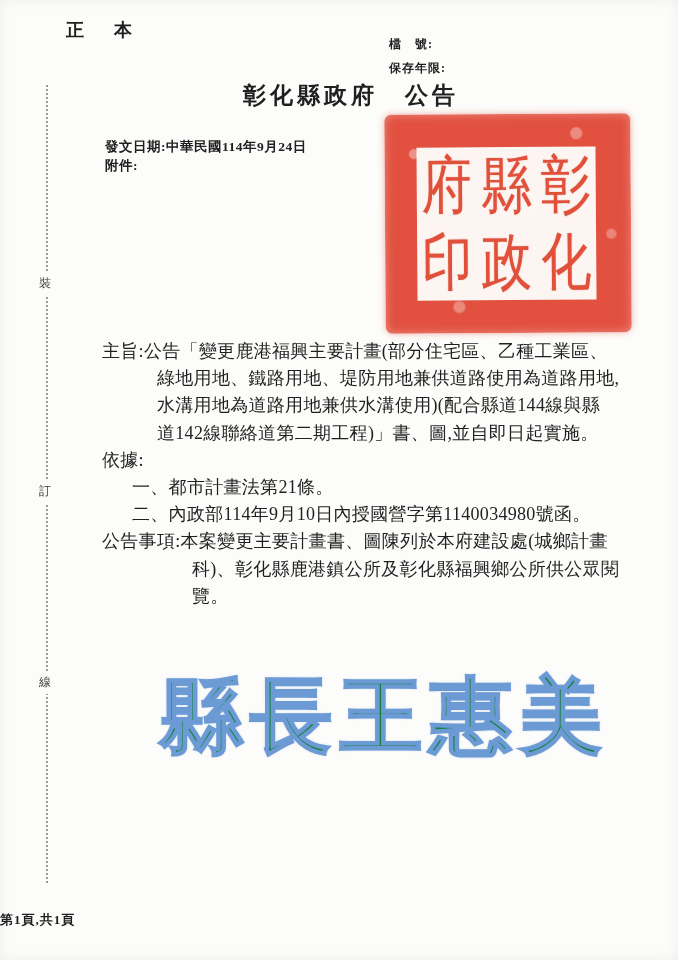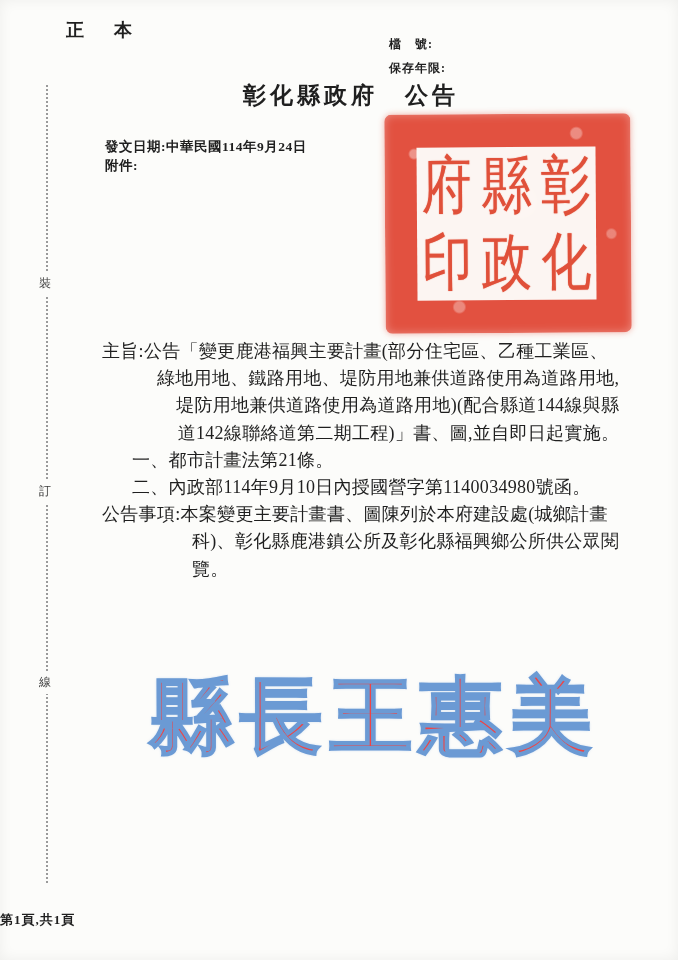--- a/index.html
+++ b/index.html
@@ -73,30 +73,30 @@
   }
 
   
   .doc-body{
     position:absolute;left:70px;top:338px;
     font-size:18px;line-height:27.2px;letter-spacing:.3px;
     font-weight:500;
     margin-left:32px;
   }
   .doc-body div{white-space:nowrap;}
-  .ind-subject{padding-left:55px;text-align:right;}
+  .ind-subject{padding-left:55px;}
   .ind-item{padding-left:30px;}
   .ind-announce{padding-left:90px;}
 
   
   .signature{
-    position:absolute;left:150px;top:664px;
+    position:absolute;left:160px;top:664px;
     font-size:82px;line-height:1.3;letter-spacing:8px;
     font-weight:700;
-    color:#ef4444;
+    color:#15803d;
     -webkit-text-stroke:2px #6b9ad4;
     text-shadow:0 0 3px rgba(122,166,224,.75);
     filter:blur(.3px);
     white-space:nowrap;
   }
 
   
   .binding-line{
     position:absolute;left:46px;top:85px;height:798px;width:0;
     border-left:2px dotted #9a9a9a;
@@ -139,22 +139,23 @@
       <span class="seal-char">縣</span>
       <span class="seal-char">政</span>
       <span class="seal-char">府</span>
       <span class="seal-char">印</span>
     </div>
   </div>
 
   <div class="doc-body">
     <div>主旨:公告「變更鹿港福興主要計畫(部分住宅區、乙種工業區、</div>
     <div class="ind-subject">綠地用地、鐵路用地、堤防用地兼供道路使用為道路用地,</div>
-    <div class="ind-subject">堤防用地兼供道路使用為道路用地)(配合縣道144線與縣</div>
+    <div class="ind-subject">水溝用地為道路用地兼供水溝使用)(配合縣道144線與縣</div>
     <div class="ind-subject">道142線聯絡道第二期工程)」書、圖,並自即日起實施。</div>
+    <div>依據:</div>
     <div class="ind-item">一、都市計畫法第21條。</div>
     <div class="ind-item">二、內政部114年9月10日內授國營字第1140034980號函。</div>
     <div>公告事項:本案變更主要計畫書、圖陳列於本府建設處(城鄉計畫</div>
     <div class="ind-announce">科)、彰化縣鹿港鎮公所及彰化縣福興鄉公所供公眾閱</div>
     <div class="ind-announce">覽。</div>
   </div>
 
   <div class="signature">縣長王惠美</div>
 
   <div class="binding-line"></div>

